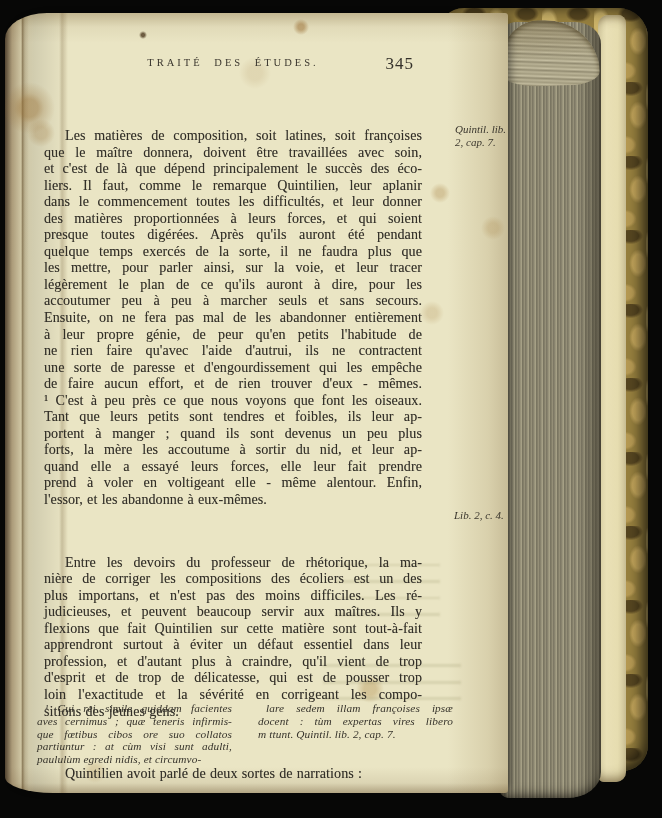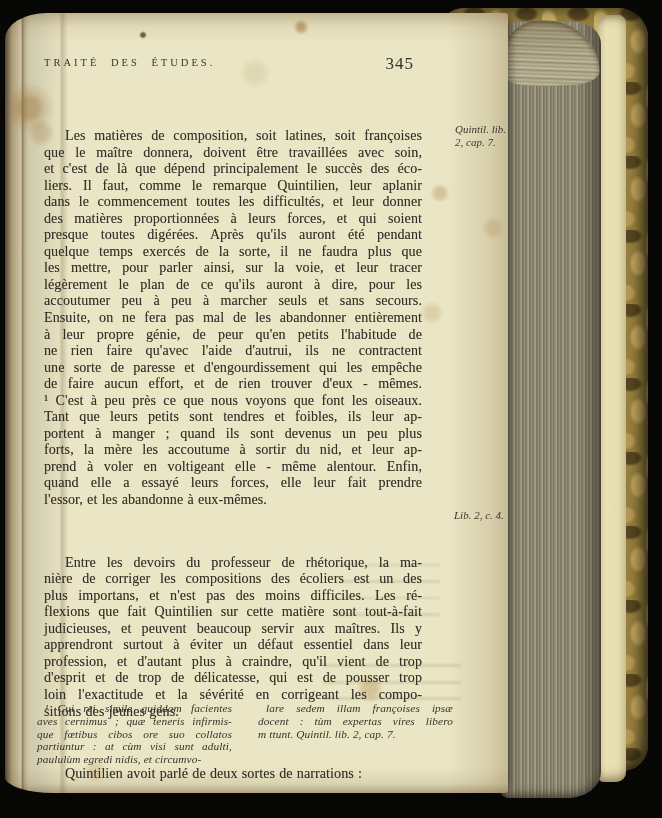--- a/index.html
+++ b/index.html
@@ -86,21 +86,21 @@
     filter:blur(1px);opacity:.75;
   }
   .ghost.g1{left:330px;top:540px;width:105px;height:72px;}
   .ghost.g2{left:318px;top:650px;width:138px;height:46px;}
 
   
   .header-row{
     position:absolute;left:39px;top:44px;width:378px;height:20px;color:#34312a;
   }
   .running-title{
-    display:block;text-align:left;
+    display:block;text-align:center;
     font-size:10.5px;letter-spacing:3px;word-spacing:6px;
     color:#3a362e;
   }
   .page-number{
     position:absolute;right:8px;top:-3px;font-size:17px;color:#34312a;letter-spacing:1px;
   }
   .body-text{
     position:absolute;left:39px;top:69px;width:378px;
     font-size:14px;line-height:16.55px;color:#312e27;
     letter-spacing:.1px;word-spacing:.6px;
@@ -163,30 +163,30 @@
           <div class="tline">accoutumer peu à peu à marcher seuls et sans secours.</div>
           <div class="tline">Ensuite, on ne fera pas mal de les abandonner entièrement</div>
           <div class="tline">à leur propre génie, de peur qu'en petits l'habitude de</div>
           <div class="tline">ne rien faire qu'avec l'aide d'autrui, ils ne contractent</div>
           <div class="tline">une sorte de paresse et d'engourdissement qui les empêche</div>
           <div class="tline">de faire aucun effort, et de rien trouver d'eux - mêmes.</div>
           <div class="tline">¹ C'est à peu près ce que nous voyons que font les oiseaux.</div>
           <div class="tline">Tant que leurs petits sont tendres et foibles, ils leur ap-</div>
           <div class="tline">portent à manger ; quand ils sont devenus un peu plus</div>
           <div class="tline">forts, la mère les accoutume à sortir du nid, et leur ap-</div>
+          <div class="tline">quand elle a essayé leurs forces, elle leur fait prendre</div>
           <div class="tline">prend à voler en voltigeant elle - même alentour. Enfin,</div>
-          <div class="tline">quand elle a essayé leurs forces, elle leur fait prendre</div>
           <div class="tline">l'essor, et les abandonne à eux-mêmes.</div>
         </div>
       <div class="para">
           <div class="tline">Entre les devoirs du professeur de rhétorique, la ma-</div>
           <div class="tline">nière de corriger les compositions des écoliers est un des</div>
           <div class="tline">plus importans, et n'est pas des moins difficiles. Les ré-</div>
+          <div class="tline">judicieuses, et peuvent beaucoup servir aux maîtres. Ils y</div>
           <div class="tline">flexions que fait Quintilien sur cette matière sont tout-à-fait</div>
-          <div class="tline">judicieuses, et peuvent beaucoup servir aux maîtres. Ils y</div>
           <div class="tline">apprendront surtout à éviter un défaut essentiel dans leur</div>
           <div class="tline">profession, et d'autant plus à craindre, qu'il vient de trop</div>
           <div class="tline">d'esprit et de trop de délicatesse, qui est de pousser trop</div>
           <div class="tline">loin l'exactitude et la sévérité en corrigeant les compo-</div>
           <div class="tline">sitions des jeunes gens.</div>
         </div>
       <div class="para">
           <div class="tline">Quintilien avoit parlé de deux sortes de narrations :</div>
         </div>
     </div>

